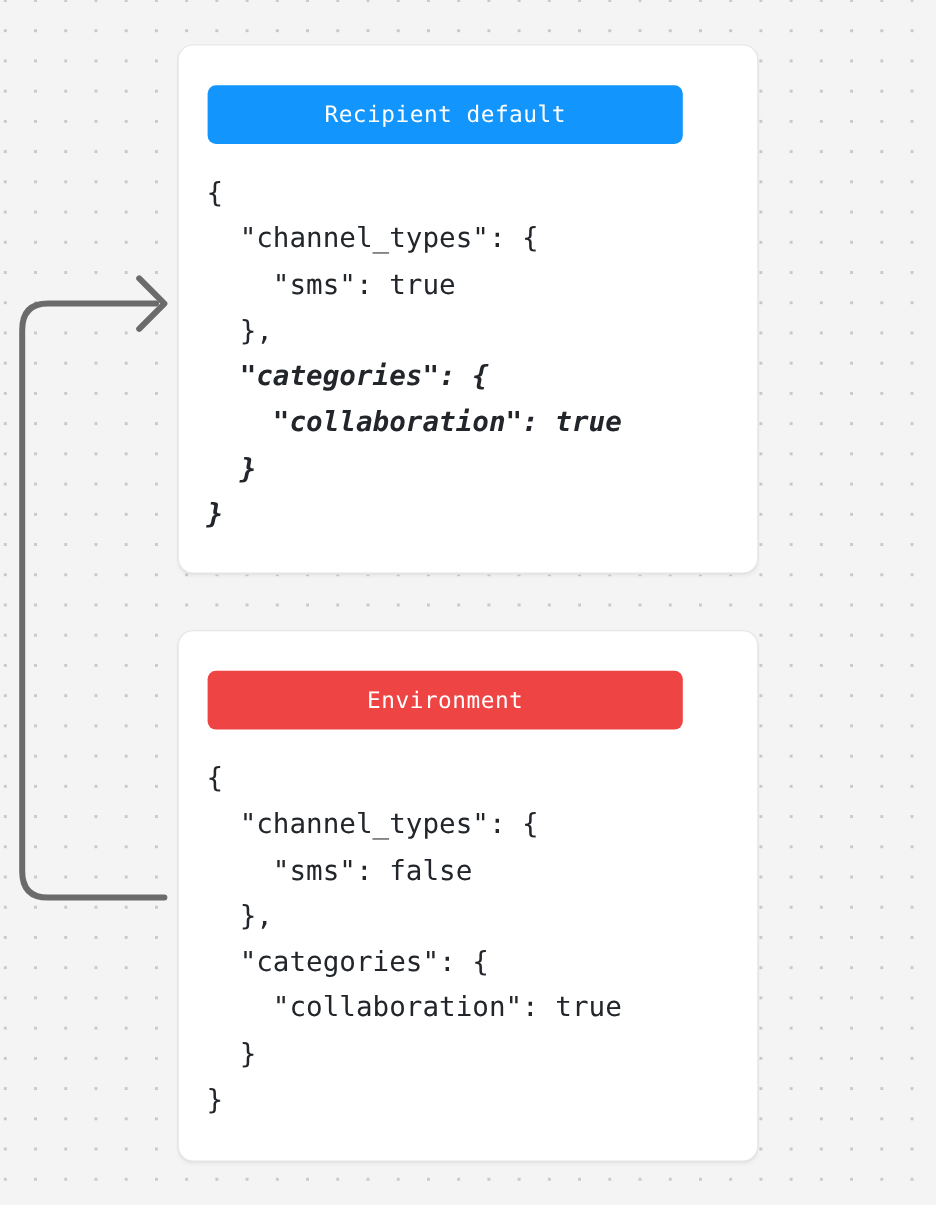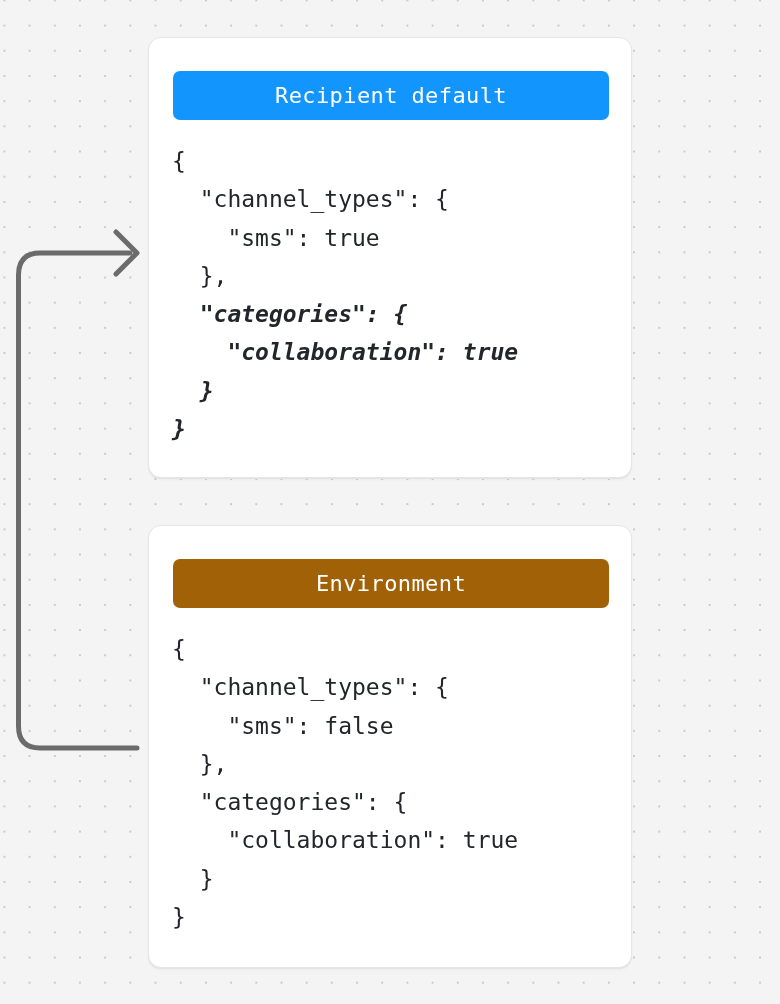--- a/index.html
+++ b/index.html
@@ -45,35 +45,35 @@
     box-shadow: 0 1px 0 0 #e3e3e3, 0 2px 3px 0 rgba(0,0,0,0.035);
     padding: 0;
   }
   #card-recipient { top: 37px;  height: 441px; }
   #card-environment { top: 525px; height: 443px; }
 
   .card-header {
     position: absolute;
     left: 24px;
     top: 33px;
-    width: 436px;
+    width: 396px;
     height: 49px;
     border-radius: 7px;
     display: flex;
     align-items: center;
     justify-content: center;
     color: #ffffff;
-    font-size: 22px;
+    font-size: 19px;
     letter-spacing: 0.4px;
     font-family: "DejaVu Sans Mono", "Liberation Mono", monospace;
     font-weight: 400;
     user-select: none;
   }
   #header-recipient { background: #1295fc; }
-  #header-environment { background: #a16207; }
+  #header-environment { background: #ef4444; }
 
   .code-block {
     position: absolute;
     left: 23px;
     top: 104px;
     width: 440px;
     margin: 0;
     font-family: "DejaVu Sans Mono", "Liberation Mono", monospace;
     font-size: 23px;
     line-height: 38.3px;

